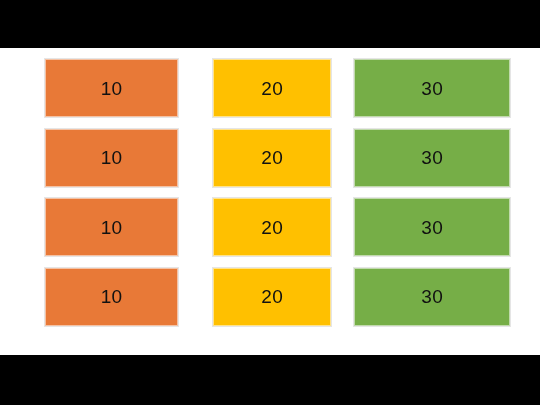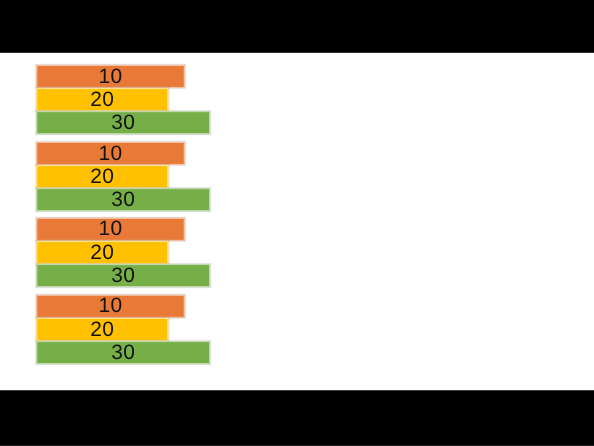--- a/index.html
+++ b/index.html
@@ -49,23 +49,23 @@
     top: 11px;
     width: 465px;
     height: 267px;
     display: flex;
     flex-direction: column;
     justify-content: space-between;
   }
 
   .tile-row {
     display: flex;
-    flex-direction: column;
     height: 58px;
     width: 100%;
+    margin-left: 12px;
   }
 
   .tile {
     box-sizing: border-box;
     display: flex;
     align-items: center;
     justify-content: center;
     border: 1px solid rgba(255, 255, 255, 0.55);
     box-shadow: 0 0 0 1px rgba(0, 0, 0, 0.10);
   }

